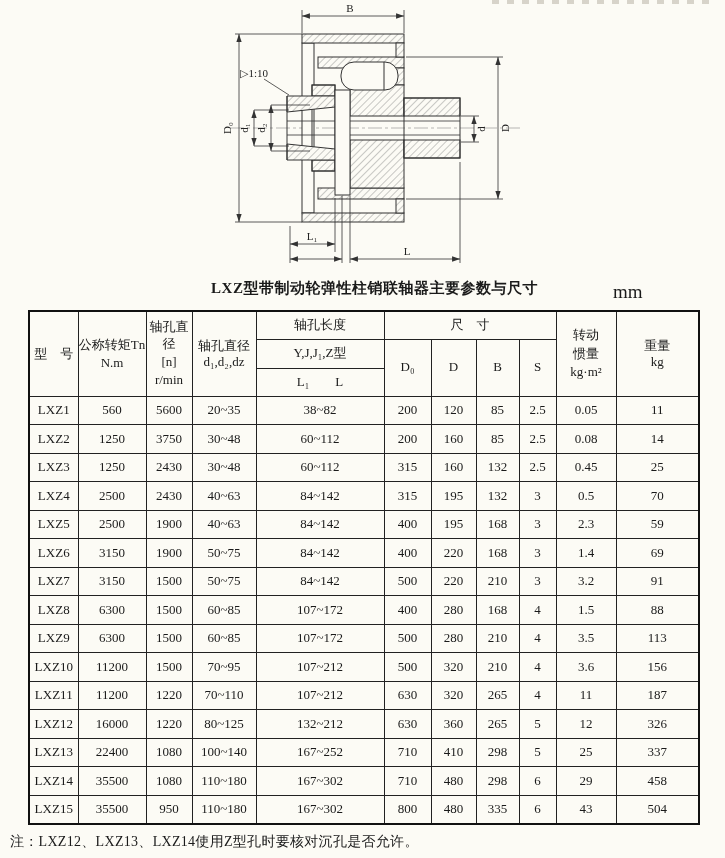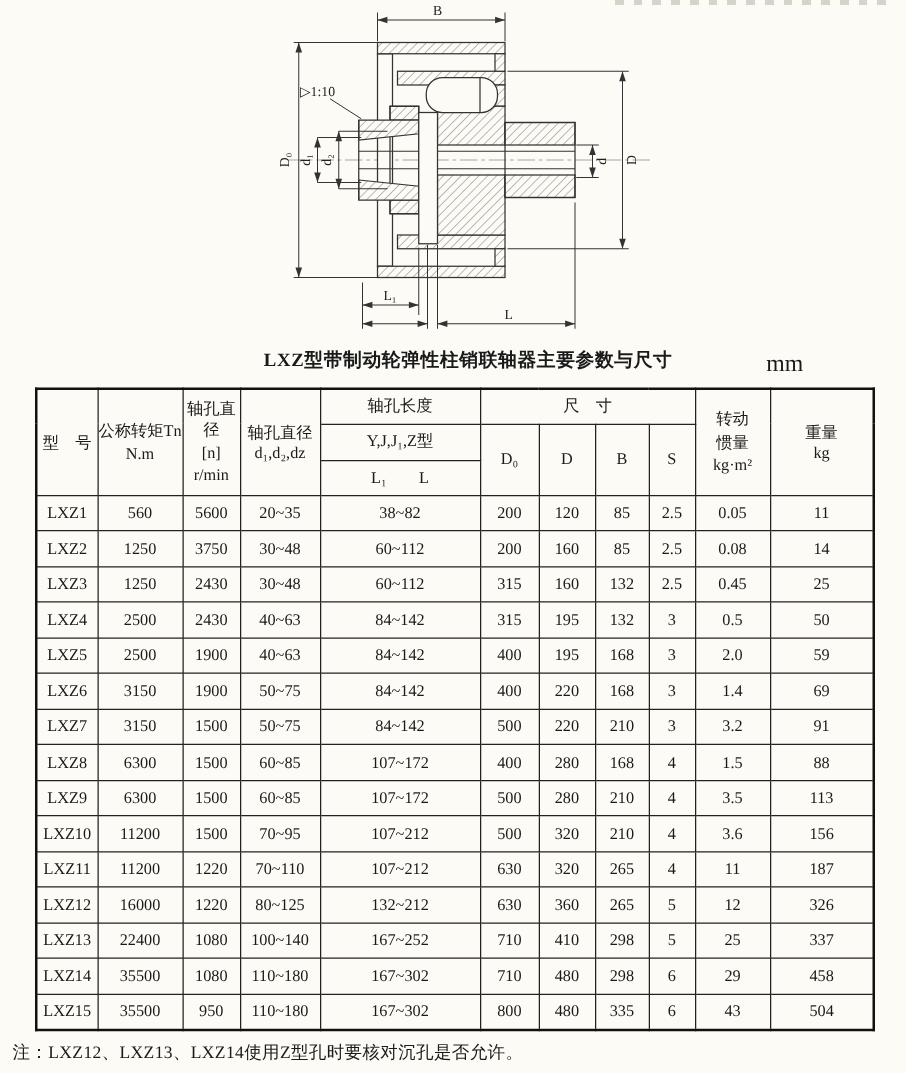--- a/index.html
+++ b/index.html
@@ -268,33 +268,33 @@
         <td>LXZ4</td>
         <td>2500</td>
         <td>2430</td>
         <td>40~63</td>
         <td>84~142</td>
         <td>315</td>
         <td>195</td>
         <td>132</td>
         <td>3</td>
         <td>0.5</td>
-        <td>50</td>
+        <td>70</td>
       </tr>
       <tr>
         <td>LXZ5</td>
         <td>2500</td>
         <td>1900</td>
         <td>40~63</td>
         <td>84~142</td>
         <td>400</td>
         <td>195</td>
         <td>168</td>
         <td>3</td>
-        <td>2.0</td>
+        <td>2.3</td>
         <td>59</td>
       </tr>
       <tr>
         <td>LXZ6</td>
         <td>3150</td>
         <td>1900</td>
         <td>50~75</td>
         <td>84~142</td>
         <td>400</td>
         <td>220</td>

